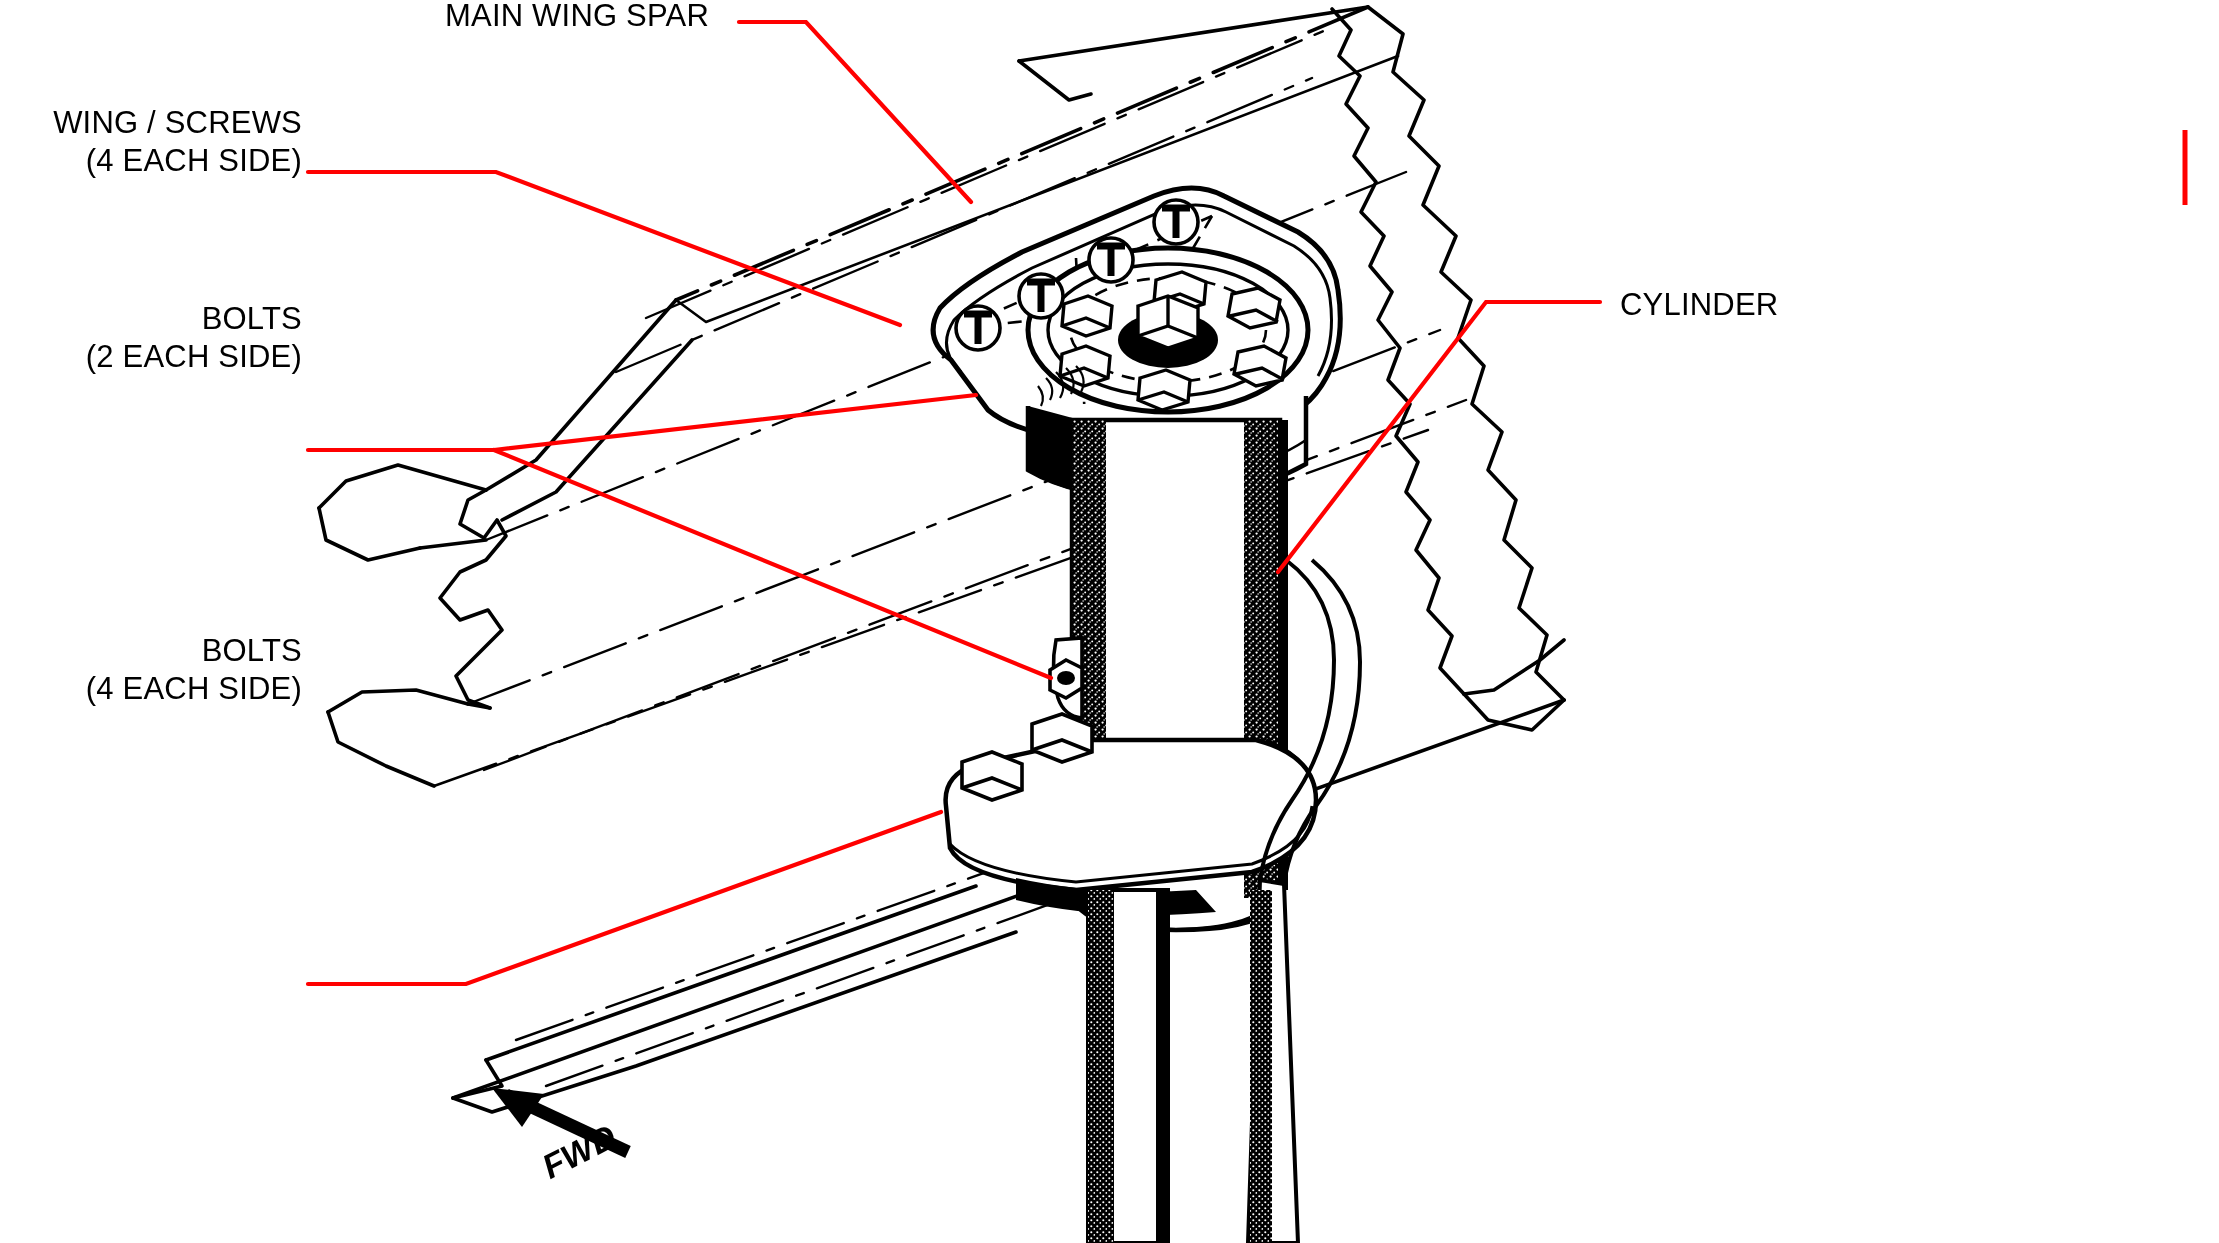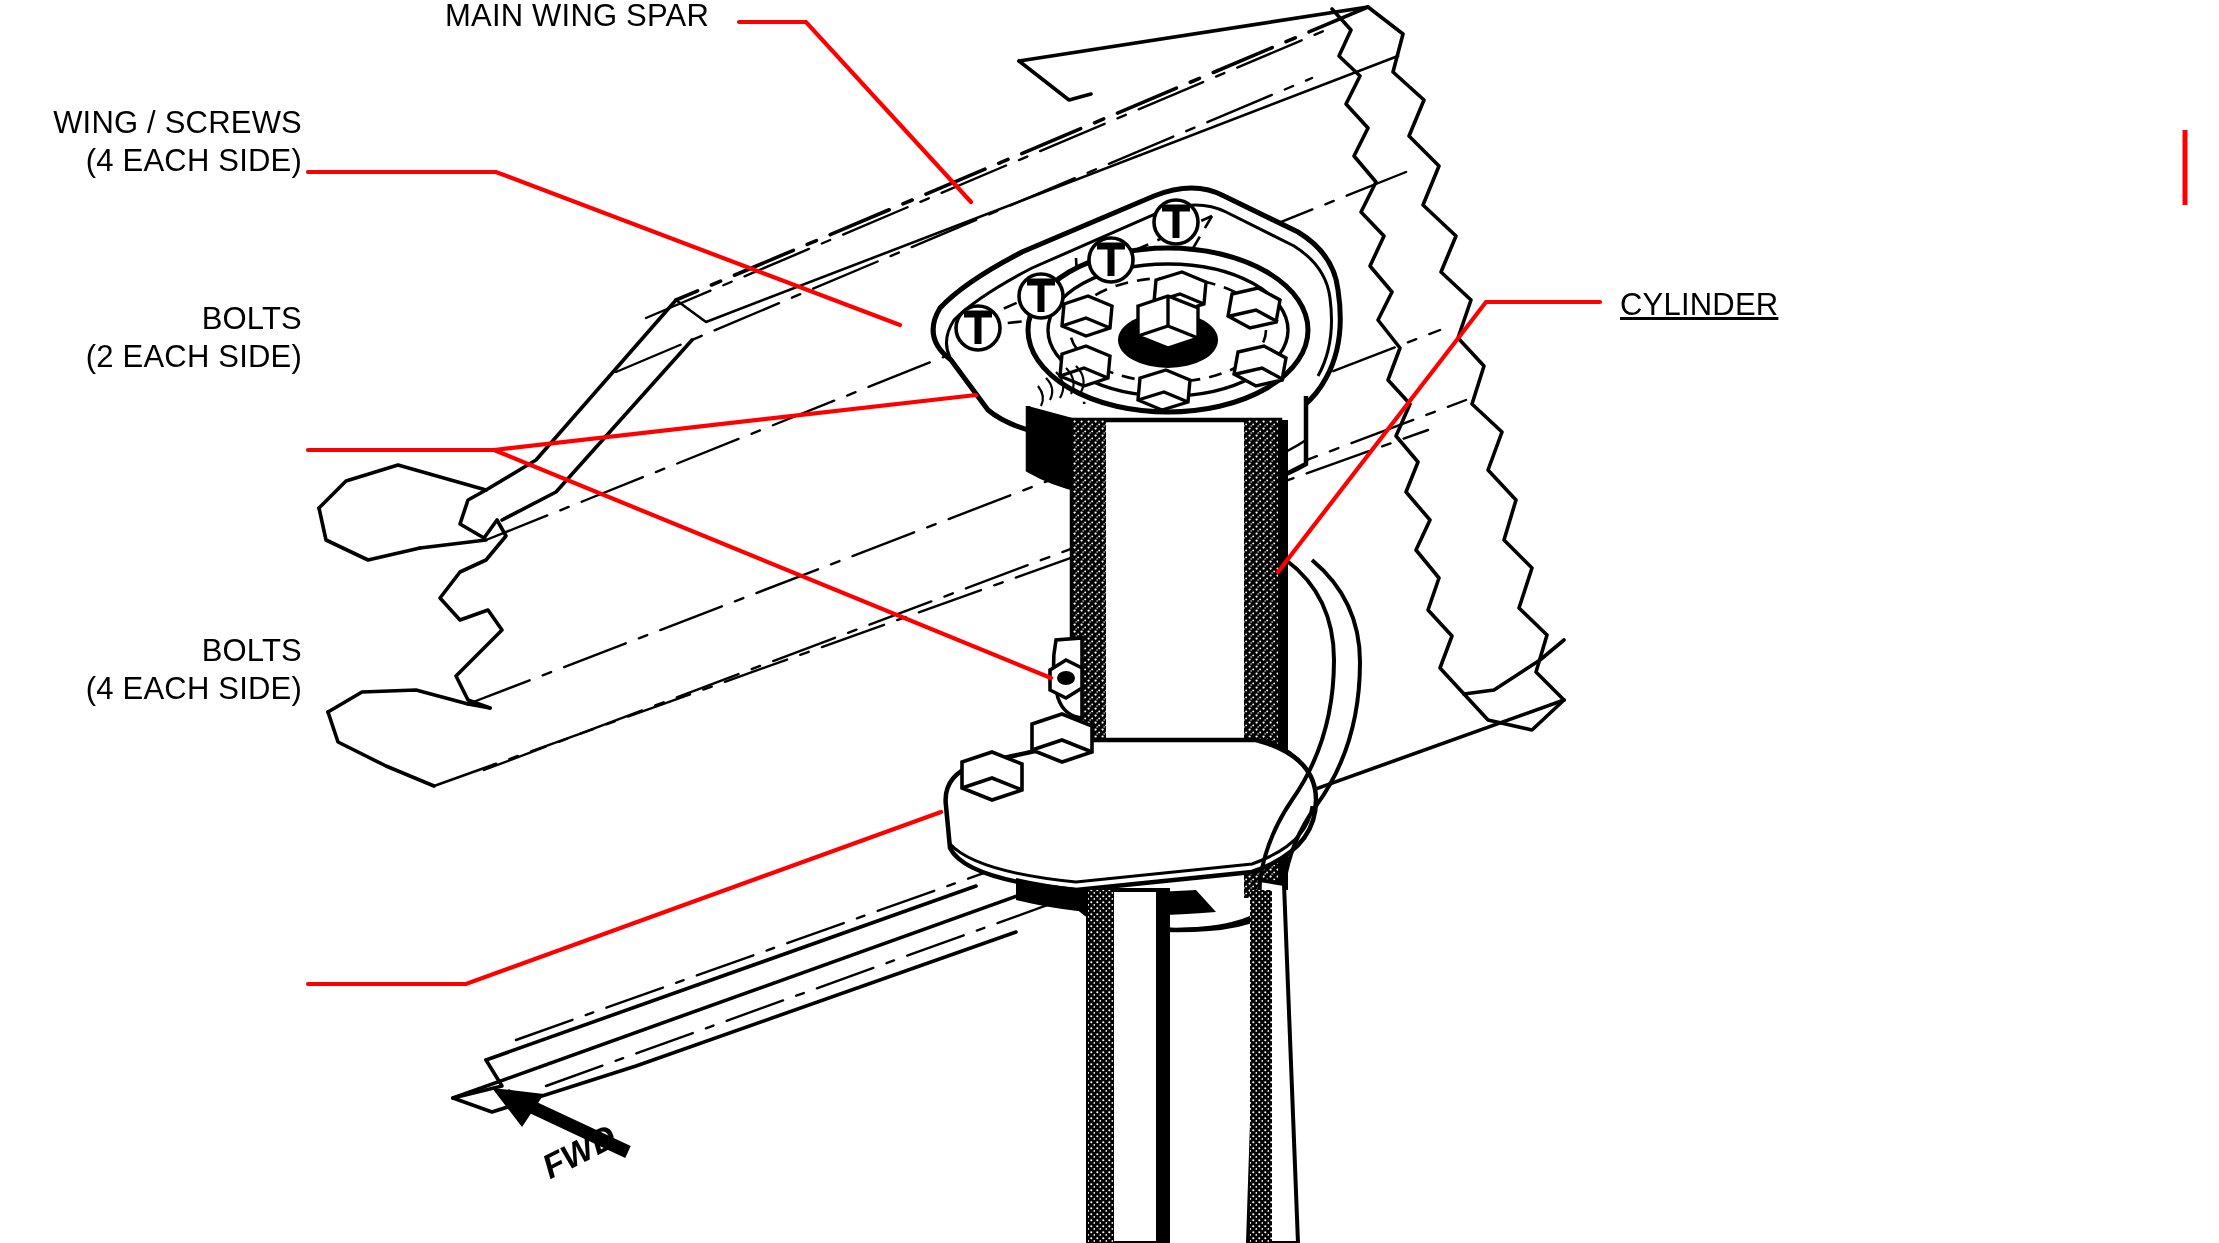--- a/index.html
+++ b/index.html
@@ -23,21 +23,21 @@
     white-space:nowrap;
     text-align:right;
   }
   .callout .l2{display:block;}
   .callout.left-align{text-align:left;}
 
   .cl-spar   {left:429px;  top:-3px;}
   .cl-screws {left:-4px;   top:104px;  width:290px;}
   .cl-bolts2 {left:-4px;   top:300px;  width:290px;}
   .cl-bolts4 {left:-4px;   top:632px;  width:290px;}
-  .cl-cyl    {left:1604px; top:286px;  text-align:left;text-decoration:underline;}
+  .cl-cyl    {left:1604px; top:286px;  text-align:left;}
 </style>
 </head>
 <body>
 
 <div id="stage">
 
   <svg id="art" viewBox="0 0 2219 1243" xmlns="http://www.w3.org/2000/svg">
 
     <defs>
 

